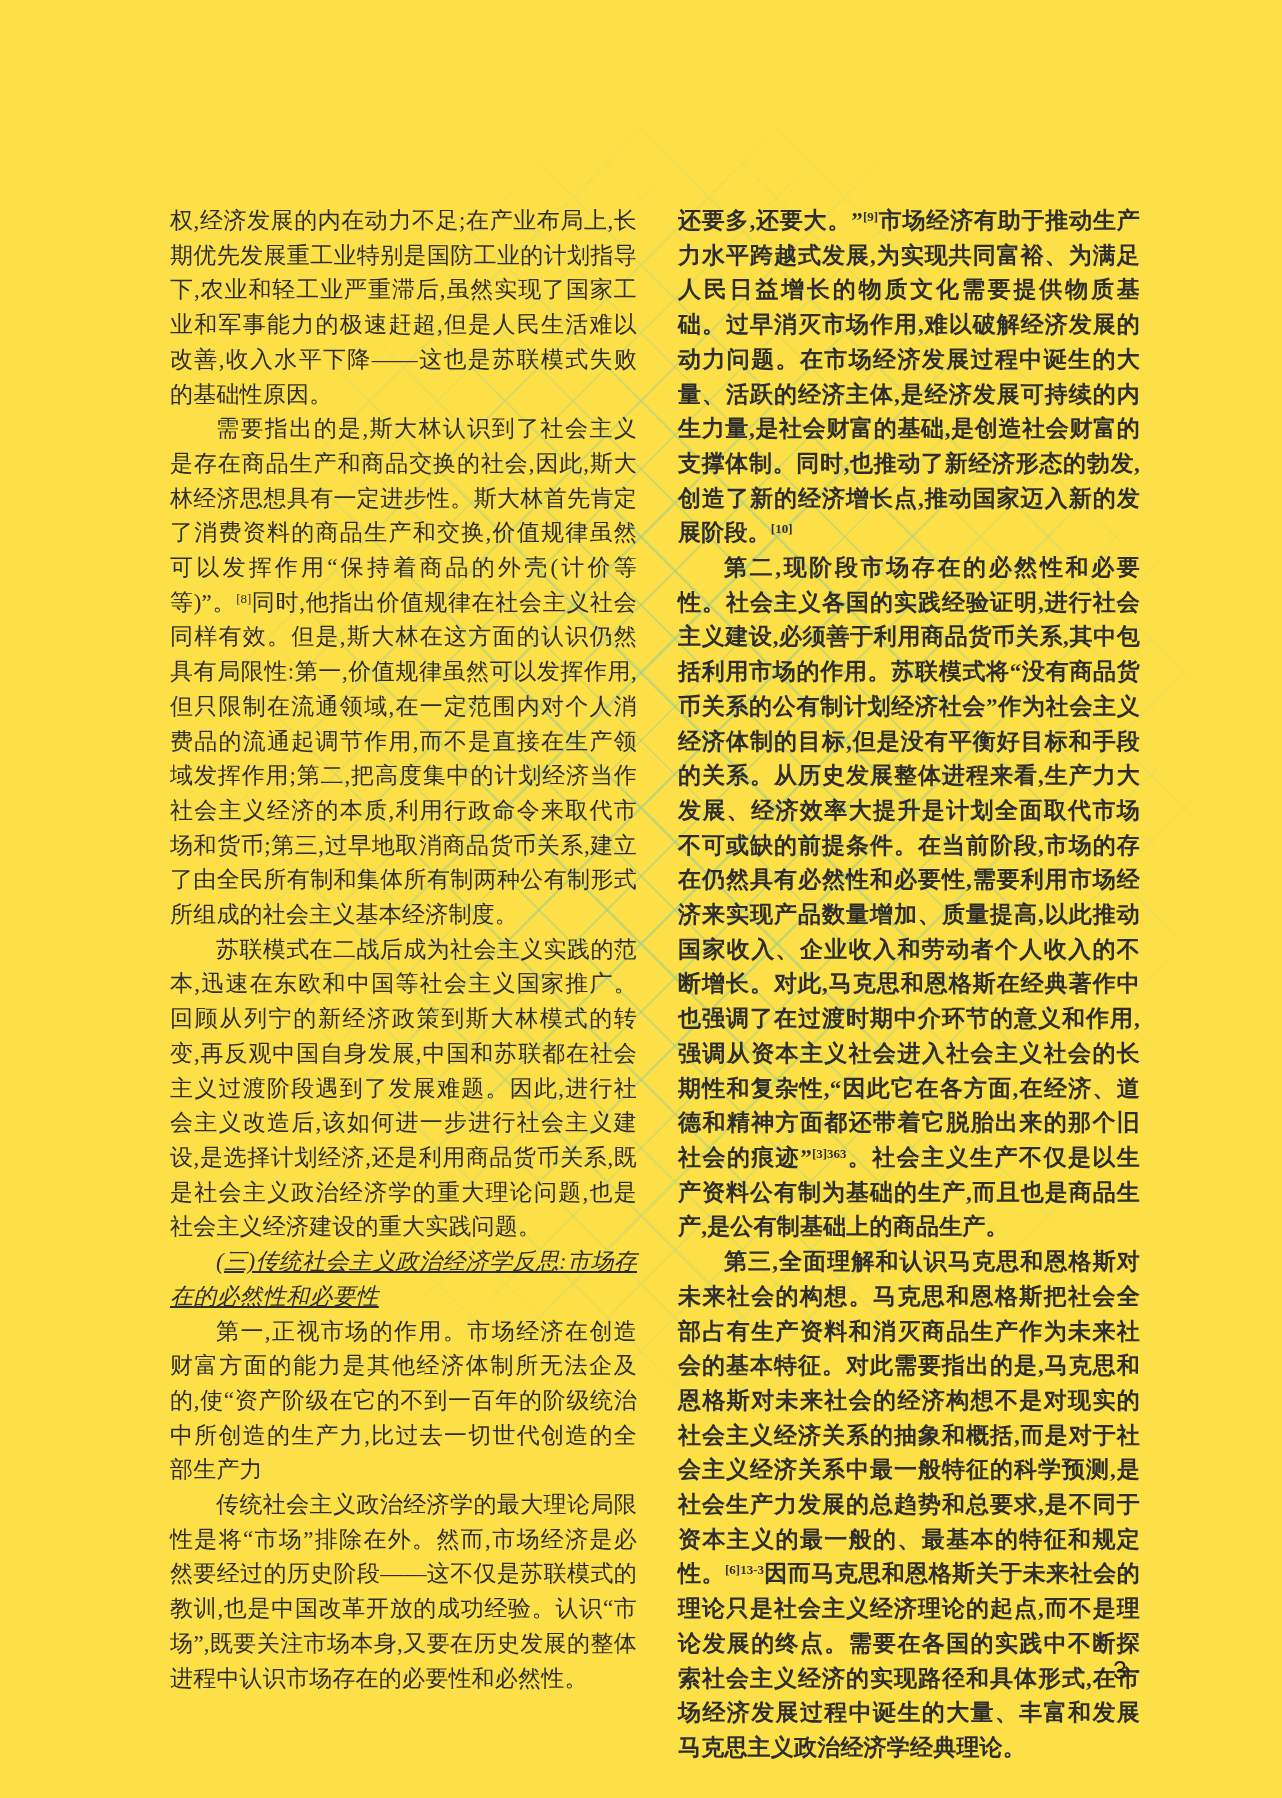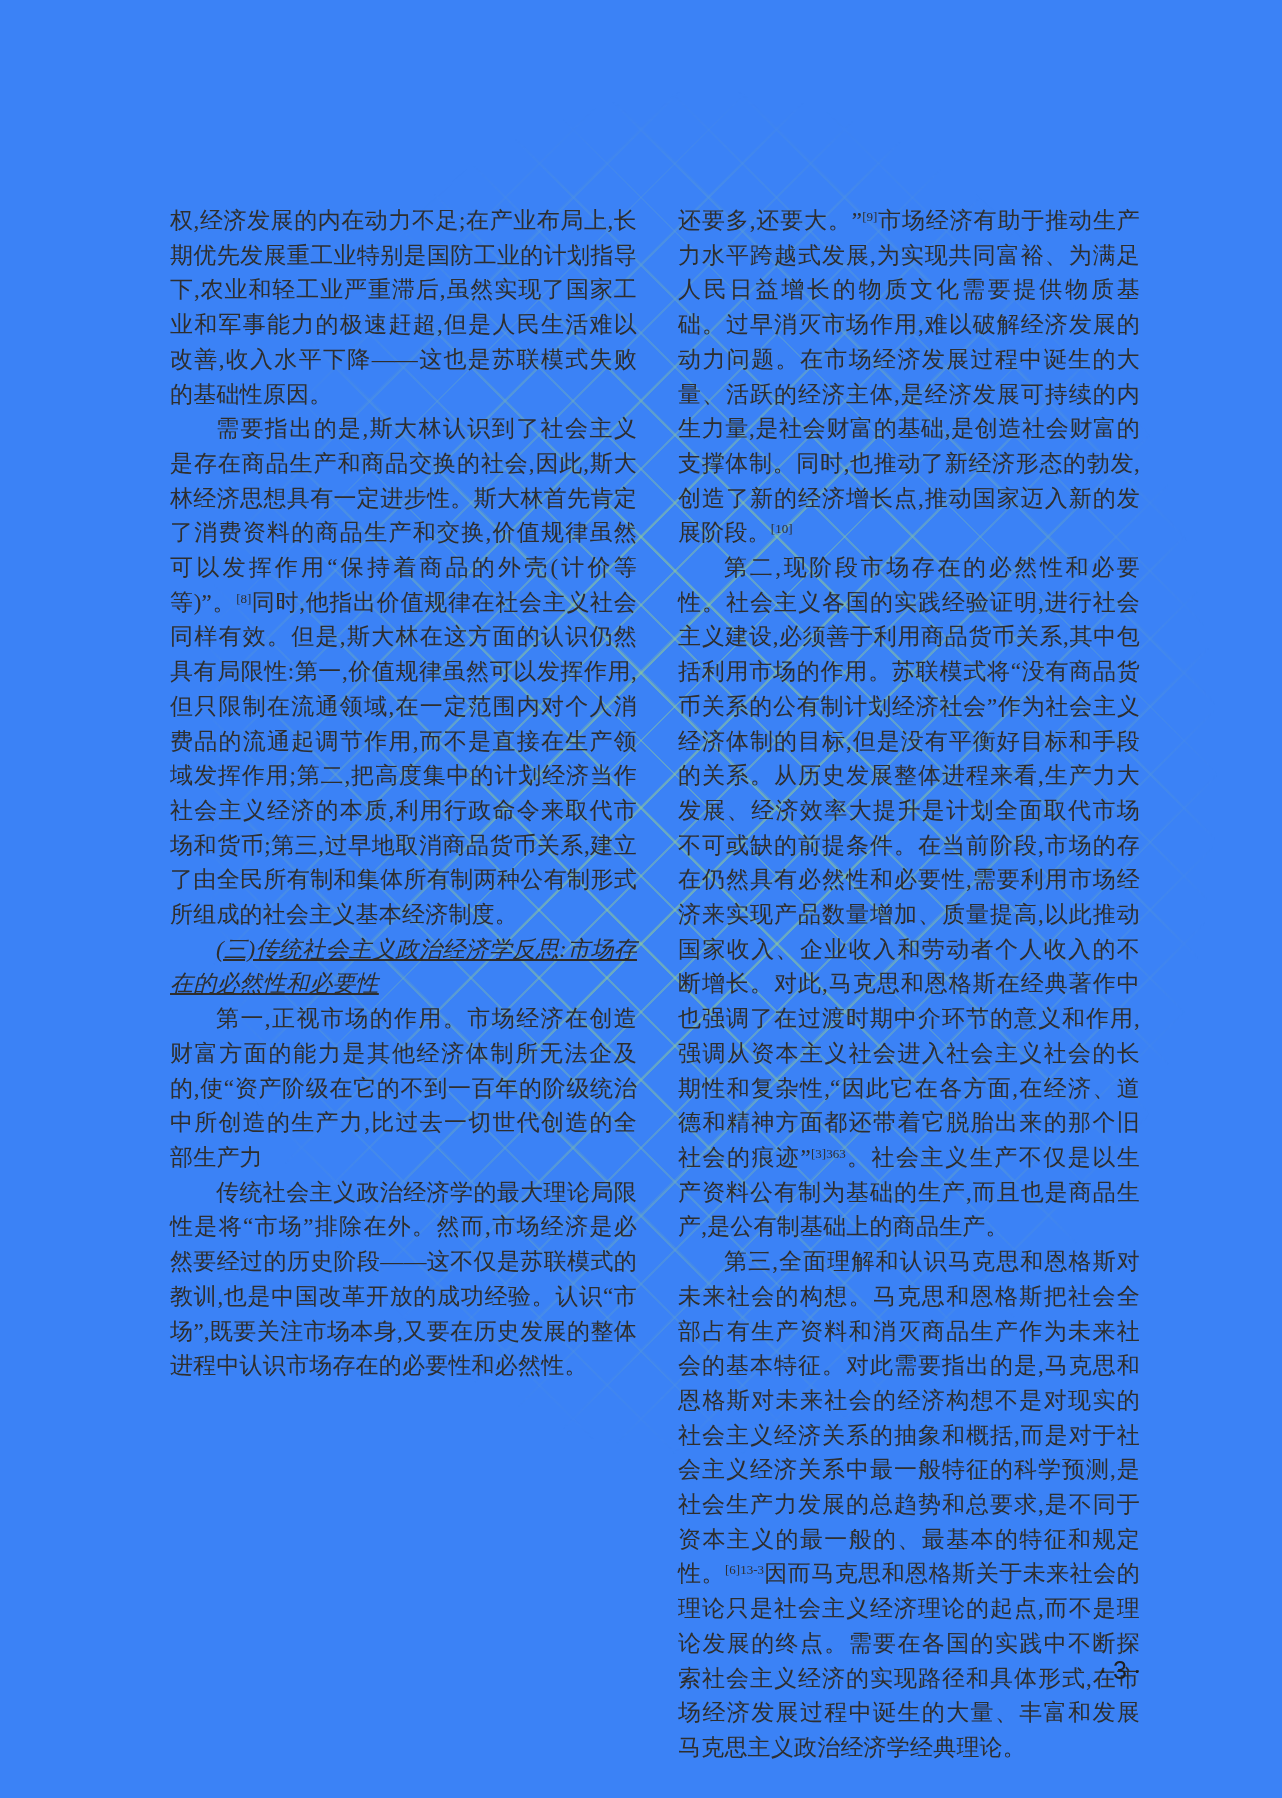--- a/index.html
+++ b/index.html
@@ -1,19 +1,19 @@
 <!DOCTYPE html>
 <html lang="zh"><head>
 <meta charset="utf-8">
 <style>
   html,body{margin:0;padding:0;background:#ffffff;}
   .page{
     position:relative;
     width:1282px;height:1798px;
-    background:#3b82f6;
+    background:#fde047;
     overflow:hidden;
     font-family:"Liberation Serif","DejaVu Serif",serif;
     color:#2e2e2e;
   }
   
   .watermark{
     position:absolute;inset:0;
     background:
       repeating-linear-gradient(45deg,  rgba(146,203,150,0.42) 0px, rgba(146,203,150,0.42) 2px, transparent 2px, transparent 48px),
       repeating-linear-gradient(-45deg, rgba(146,203,150,0.42) 0px, rgba(146,203,150,0.42) 2px, transparent 2px, transparent 48px),
@@ -22,21 +22,21 @@
     -webkit-mask-image:radial-gradient(ellipse 40% 38% at 55% 43%, #000 35%, transparent 100%);
             mask-image:radial-gradient(ellipse 40% 38% at 55% 43%, #000 35%, transparent 100%);
   }
   .col{
     position:absolute;top:204px;
     font-size:23px;line-height:34.7px;
     text-align:justify;text-justify:inter-character;
     letter-spacing:0.2px;
   }
   .col-left{left:170px;width:467px;}
-  .col-right{left:678px;width:462px;}
+  .col-right{left:678px;width:462px;font-weight:bold;}
   .col p{margin:0;padding:0;}
   .indent{text-indent:46px;}
   .noindent{text-indent:0;}
   .heading{font-style:italic;text-decoration:underline;}
   sup.ref{
     font-size:13px;line-height:0;vertical-align:7px;letter-spacing:0;
     font-family:"Liberation Serif","DejaVu Serif",serif;
   }
   .page-number{
     position:absolute;top:1656px;left:1068px;width:110px;
@@ -49,20 +49,21 @@
 </head>
 <body>
 
 <div class="page">
 
   <div class="watermark"></div>
 
   <div class="col col-left">
     <p class="noindent"><span>权,经济发展的内在动力不足;在产业布局上,长期优先发展重工业特别是国防工业的计划指导下,农业和轻工业严重滞后,虽然实现了国家工业和军事能力的极速赶超,但是人民生活难以改善,收入水平下降——这也是苏联模式失败的基础性原因。</span></p>
     <p class="indent"><span>需要指出的是,斯大林认识到了社会主义是存在商品生产和商品交换的社会,因此,斯大林经济思想具有一定进步性。斯大林首先肯定了消费资料的商品生产和交换,价值规律虽然可以发挥作用“保持着商品的外壳(计价等等)”。</span><sup class="ref">[8]</sup><span>同时,他指出价值规律在社会主义社会同样有效。但是,斯大林在这方面的认识仍然具有局限性:第一,价值规律虽然可以发挥作用,但只限制在流通领域,在一定范围内对个人消费品的流通起调节作用,而不是直接在生产领域发挥作用;第二,把高度集中的计划经济当作社会主义经济的本质,利用行政命令来取代市场和货币;第三,过早地取消商品货币关系,建立了由全民所有制和集体所有制两种公有制形式所组成的社会主义基本经济制度。</span></p>
+    <p class="indent"><span>苏联模式在二战后成为社会主义实践的范本,迅速在东欧和中国等社会主义国家推广。回顾从列宁的新经济政策到斯大林模式的转变,再反观中国自身发展,中国和苏联都在社会主义过渡阶段遇到了发展难题。因此,进行社会主义改造后,该如何进一步进行社会主义建设,是选择计划经济,还是利用商品货币关系,既是社会主义政治经济学的重大理论问题,也是社会主义经济建设的重大实践问题。</span></p>
     <p class="indent heading"><span>(三)传统社会主义政治经济学反思:市场存在的必然性和必要性</span></p>
     <p class="indent"><span>第一,正视市场的作用。市场经济在创造财富方面的能力是其他经济体制所无法企及的,使“资产阶级在它的不到一百年的阶级统治中所创造的生产力,比过去一切世代创造的全部生产力</span></p>
     <p class="indent"><span>传统社会主义政治经济学的最大理论局限性是将“市场”排除在外。然而,市场经济是必然要经过的历史阶段——这不仅是苏联模式的教训,也是中国改革开放的成功经验。认识“市场”,既要关注市场本身,又要在历史发展的整体进程中认识市场存在的必要性和必然性。</span></p>
   </div>
 
   <div class="col col-right">
     <p class="noindent"><span>还要多,还要大。”</span><sup class="ref">[9]</sup><span>市场经济有助于推动生产力水平跨越式发展,为实现共同富裕、为满足人民日益增长的物质文化需要提供物质基础。过早消灭市场作用,难以破解经济发展的动力问题。在市场经济发展过程中诞生的大量、活跃的经济主体,是经济发展可持续的内生力量,是社会财富的基础,是创造社会财富的支撑体制。同时,也推动了新经济形态的勃发,创造了新的经济增长点,推动国家迈入新的发展阶段。</span><sup class="ref">[10]</sup></p>
     <p class="indent"><span>第二,现阶段市场存在的必然性和必要性。社会主义各国的实践经验证明,进行社会主义建设,必须善于利用商品货币关系,其中包括利用市场的作用。苏联模式将“没有商品货币关系的公有制计划经济社会”作为社会主义经济体制的目标,但是没有平衡好目标和手段的关系。从历史发展整体进程来看,生产力大发展、经济效率大提升是计划全面取代市场不可或缺的前提条件。在当前阶段,市场的存在仍然具有必然性和必要性,需要利用市场经济来实现产品数量增加、质量提高,以此推动国家收入、企业收入和劳动者个人收入的不断增长。对此,马克思和恩格斯在经典著作中也强调了在过渡时期中介环节的意义和作用,强调从资本主义社会进入社会主义社会的长期性和复杂性,“因此它在各方面,在经济、道德和精神方面都还带着它脱胎出来的那个旧社会的痕迹”</span><sup class="ref">[3]363</sup><span>。社会主义生产不仅是以生产资料公有制为基础的生产,而且也是商品生产,是公有制基础上的商品生产。</span></p>
     <p class="indent"><span>第三,全面理解和认识马克思和恩格斯对未来社会的构想。马克思和恩格斯把社会全部占有生产资料和消灭商品生产作为未来社会的基本特征。对此需要指出的是,马克思和恩格斯对未来社会的经济构想不是对现实的社会主义经济关系的抽象和概括,而是对于社会主义经济关系中最一般特征的科学预测,是社会生产力发展的总趋势和总要求,是不同于资本主义的最一般的、最基本的特征和规定性。</span><sup class="ref">[6]13-3</sup><span>因而马克思和恩格斯关于未来社会的理论只是社会主义经济理论的起点,而不是理论发展的终点。需要在各国的实践中不断探索社会主义经济的实现路径和具体形式,在市场经济发展过程中诞生的大量、丰富和发展马克思主义政治经济学经典理论。</span></p>
   </div>

